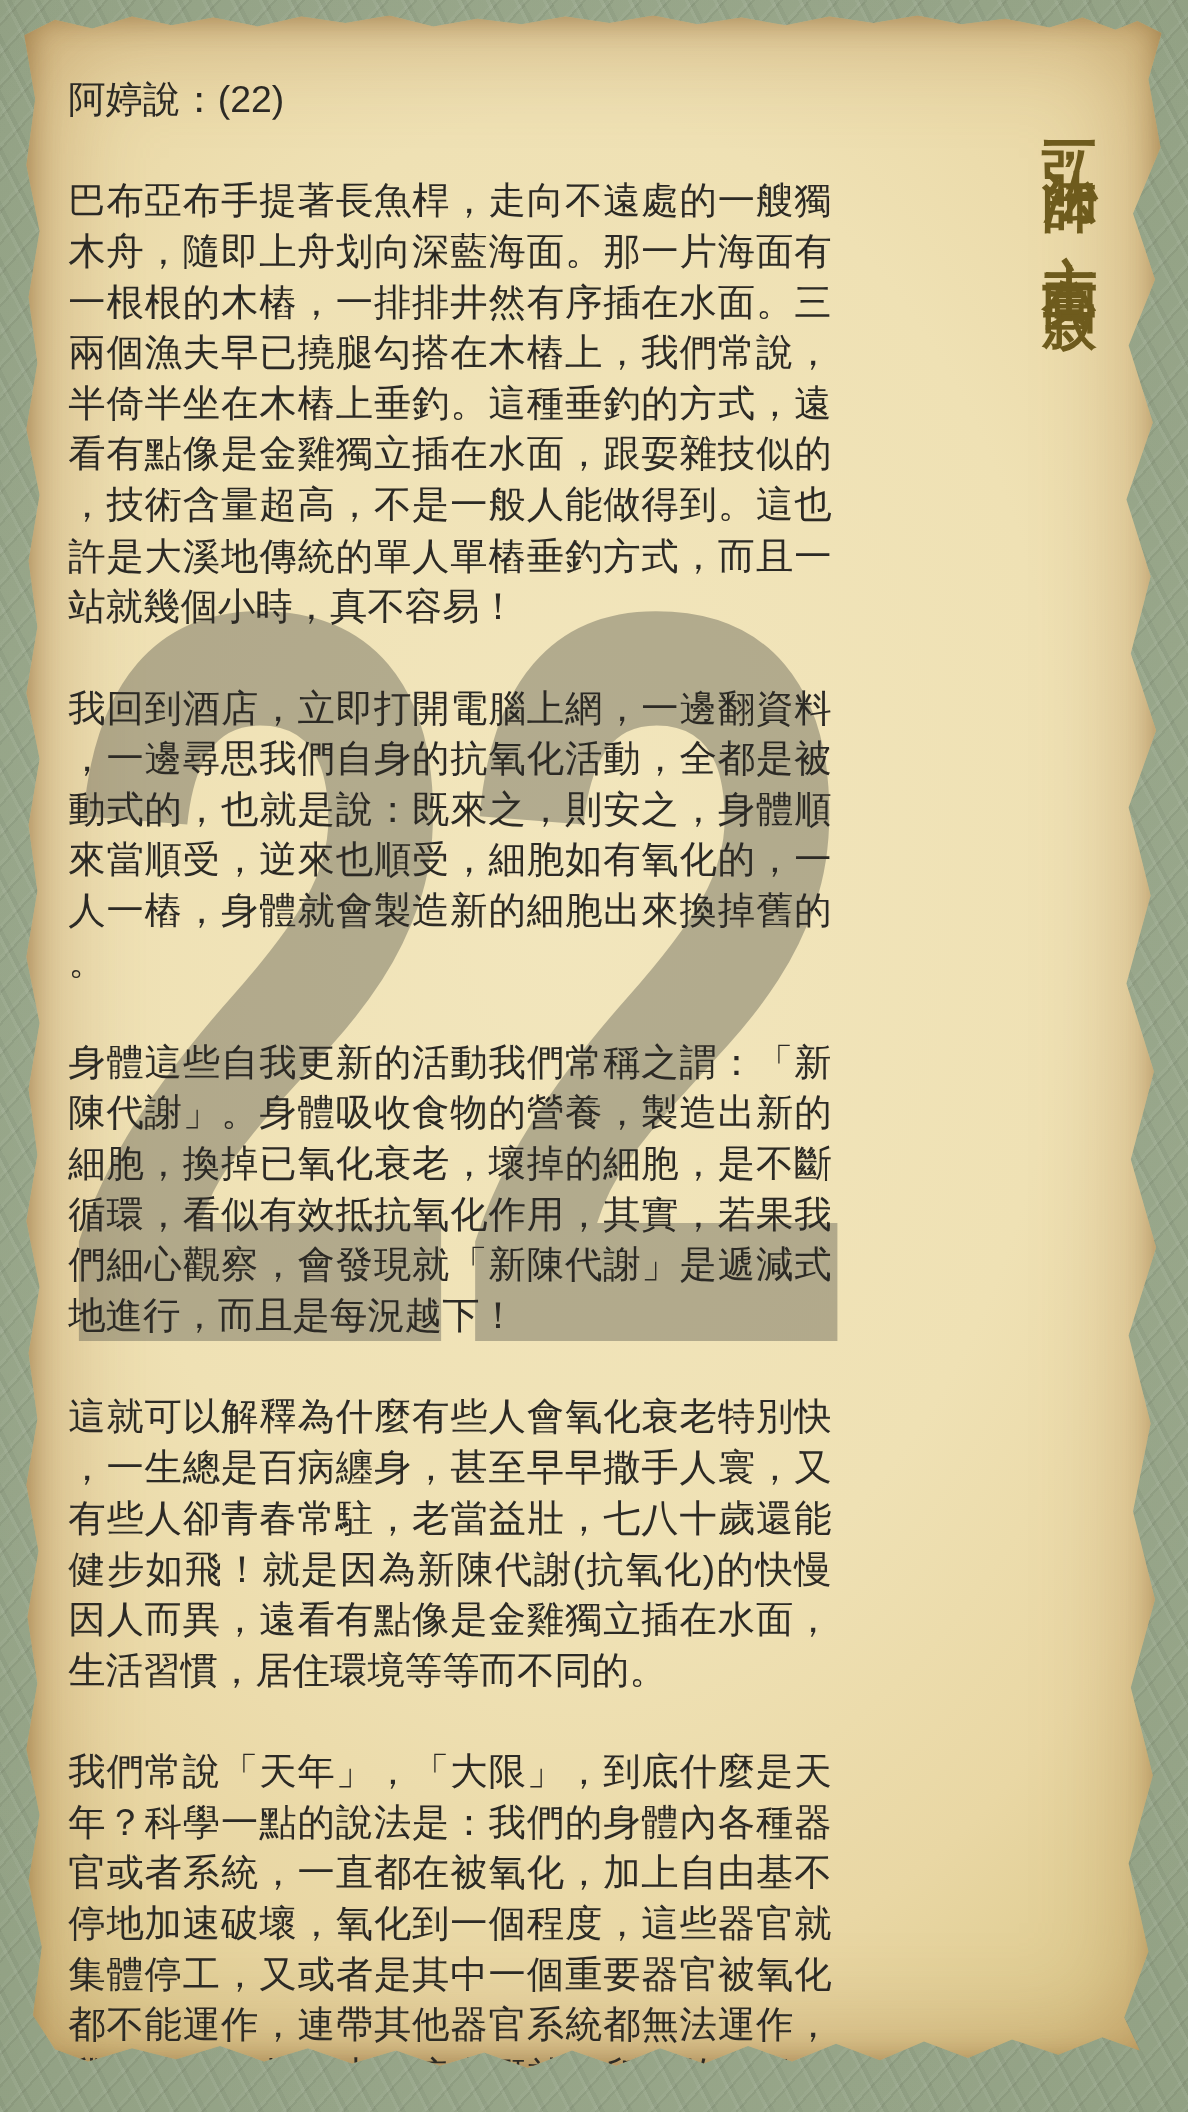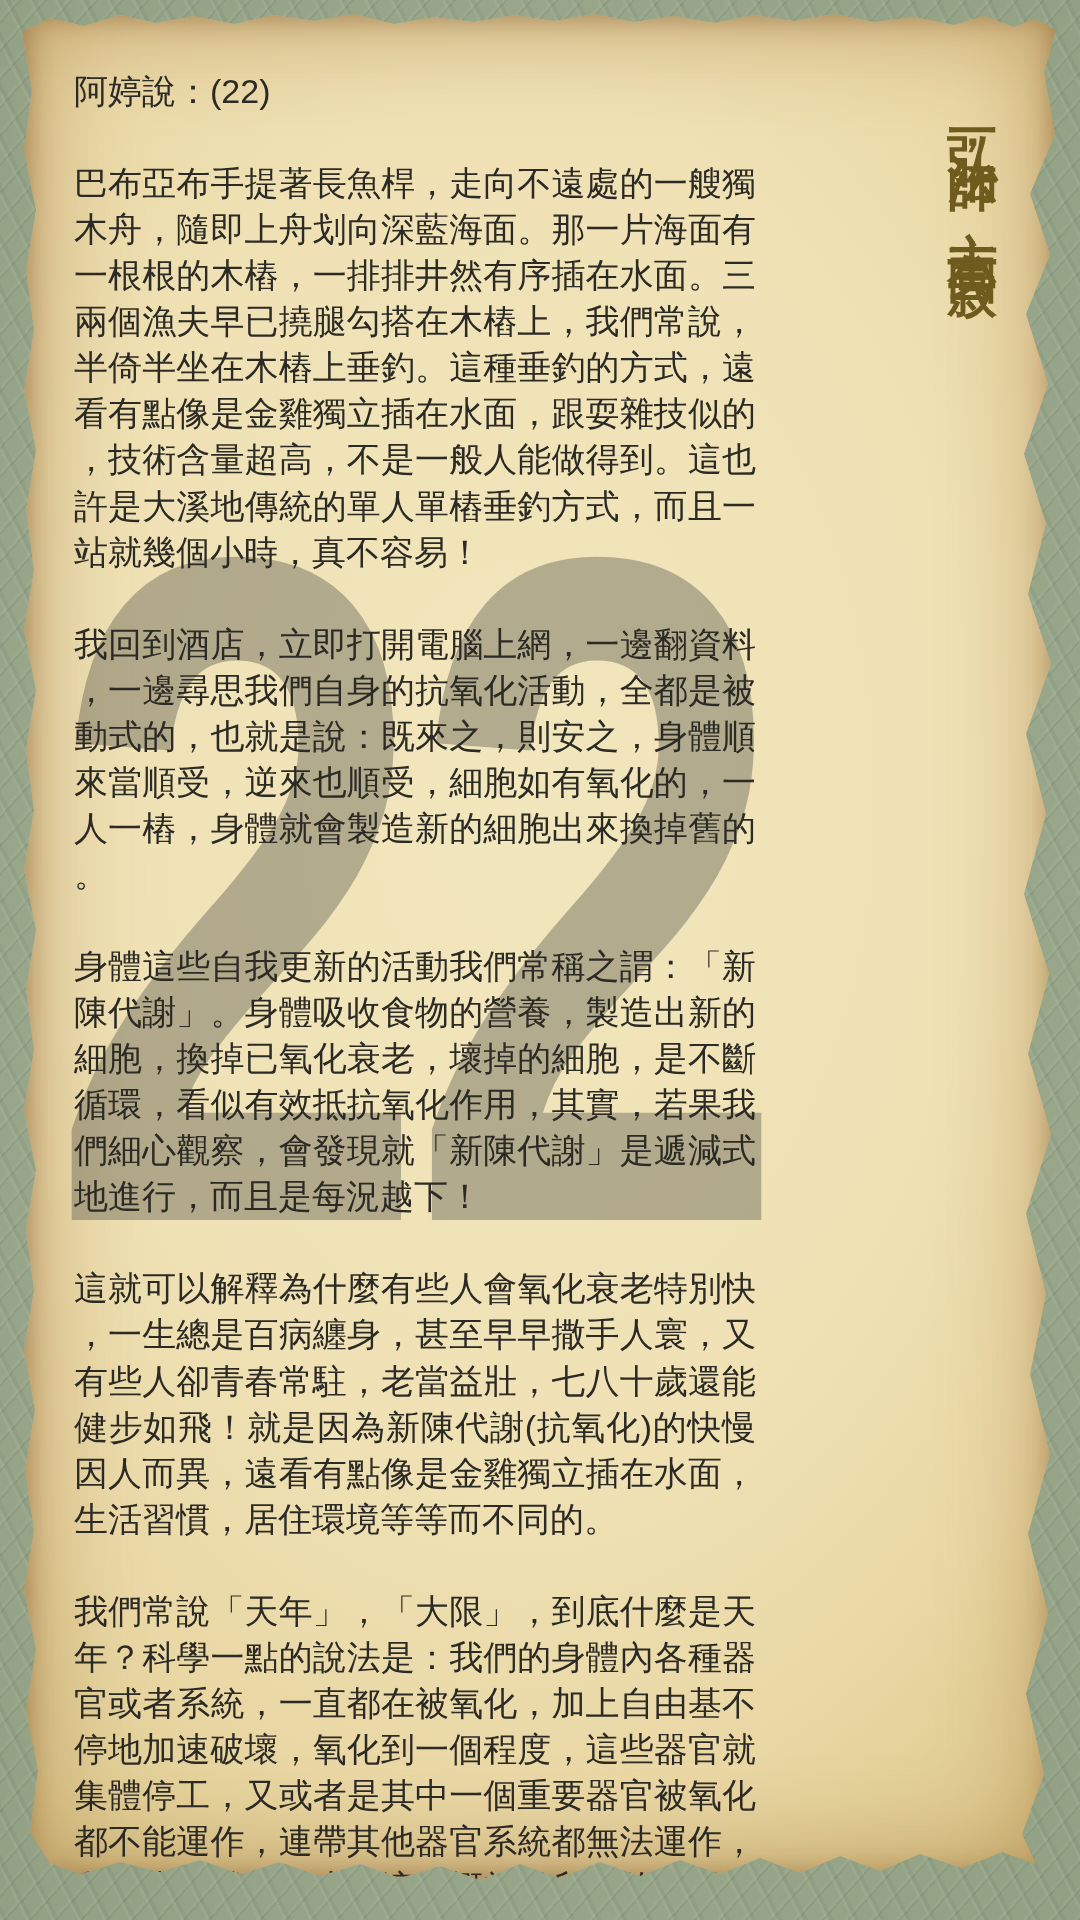--- a/index.html
+++ b/index.html
@@ -76,21 +76,21 @@
     left: 40px; top: 56px;
     width: 694px;
     z-index: 2;
     color: #2c2a25;
     font-size: 34px;
     line-height: 1.355;
     text-align: justify;
     text-justify: inter-ideograph;
     line-break: anywhere;
   }
-  .content p { margin: 0 0 46px 12px; }
+  .content p { margin: 0 0 46px 0; }
   .content p:last-child { margin-bottom: 0; }
   .speaker-line { text-align: left; }
 
   
   .side-title {
     position: absolute;
     left: 918px; top: 84px;
     height: 1500px;
     z-index: 2;
     writing-mode: vertical-rl;

